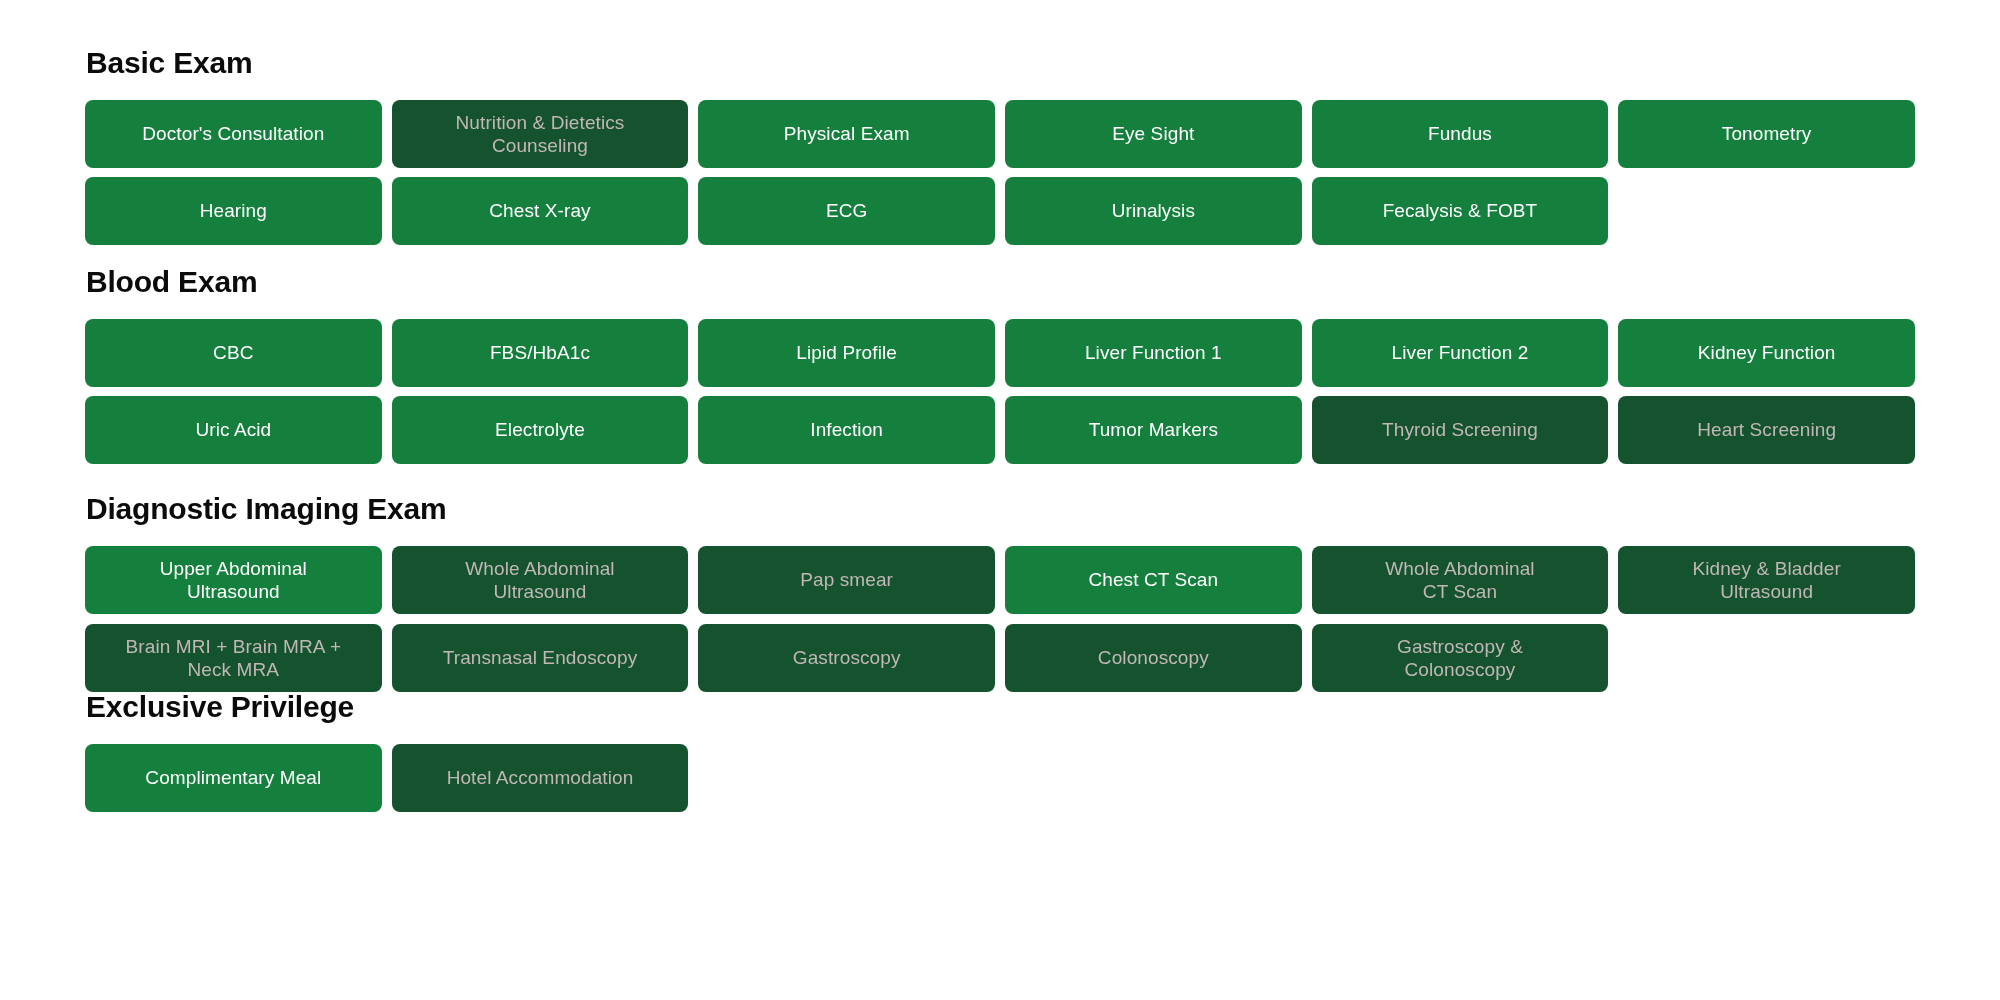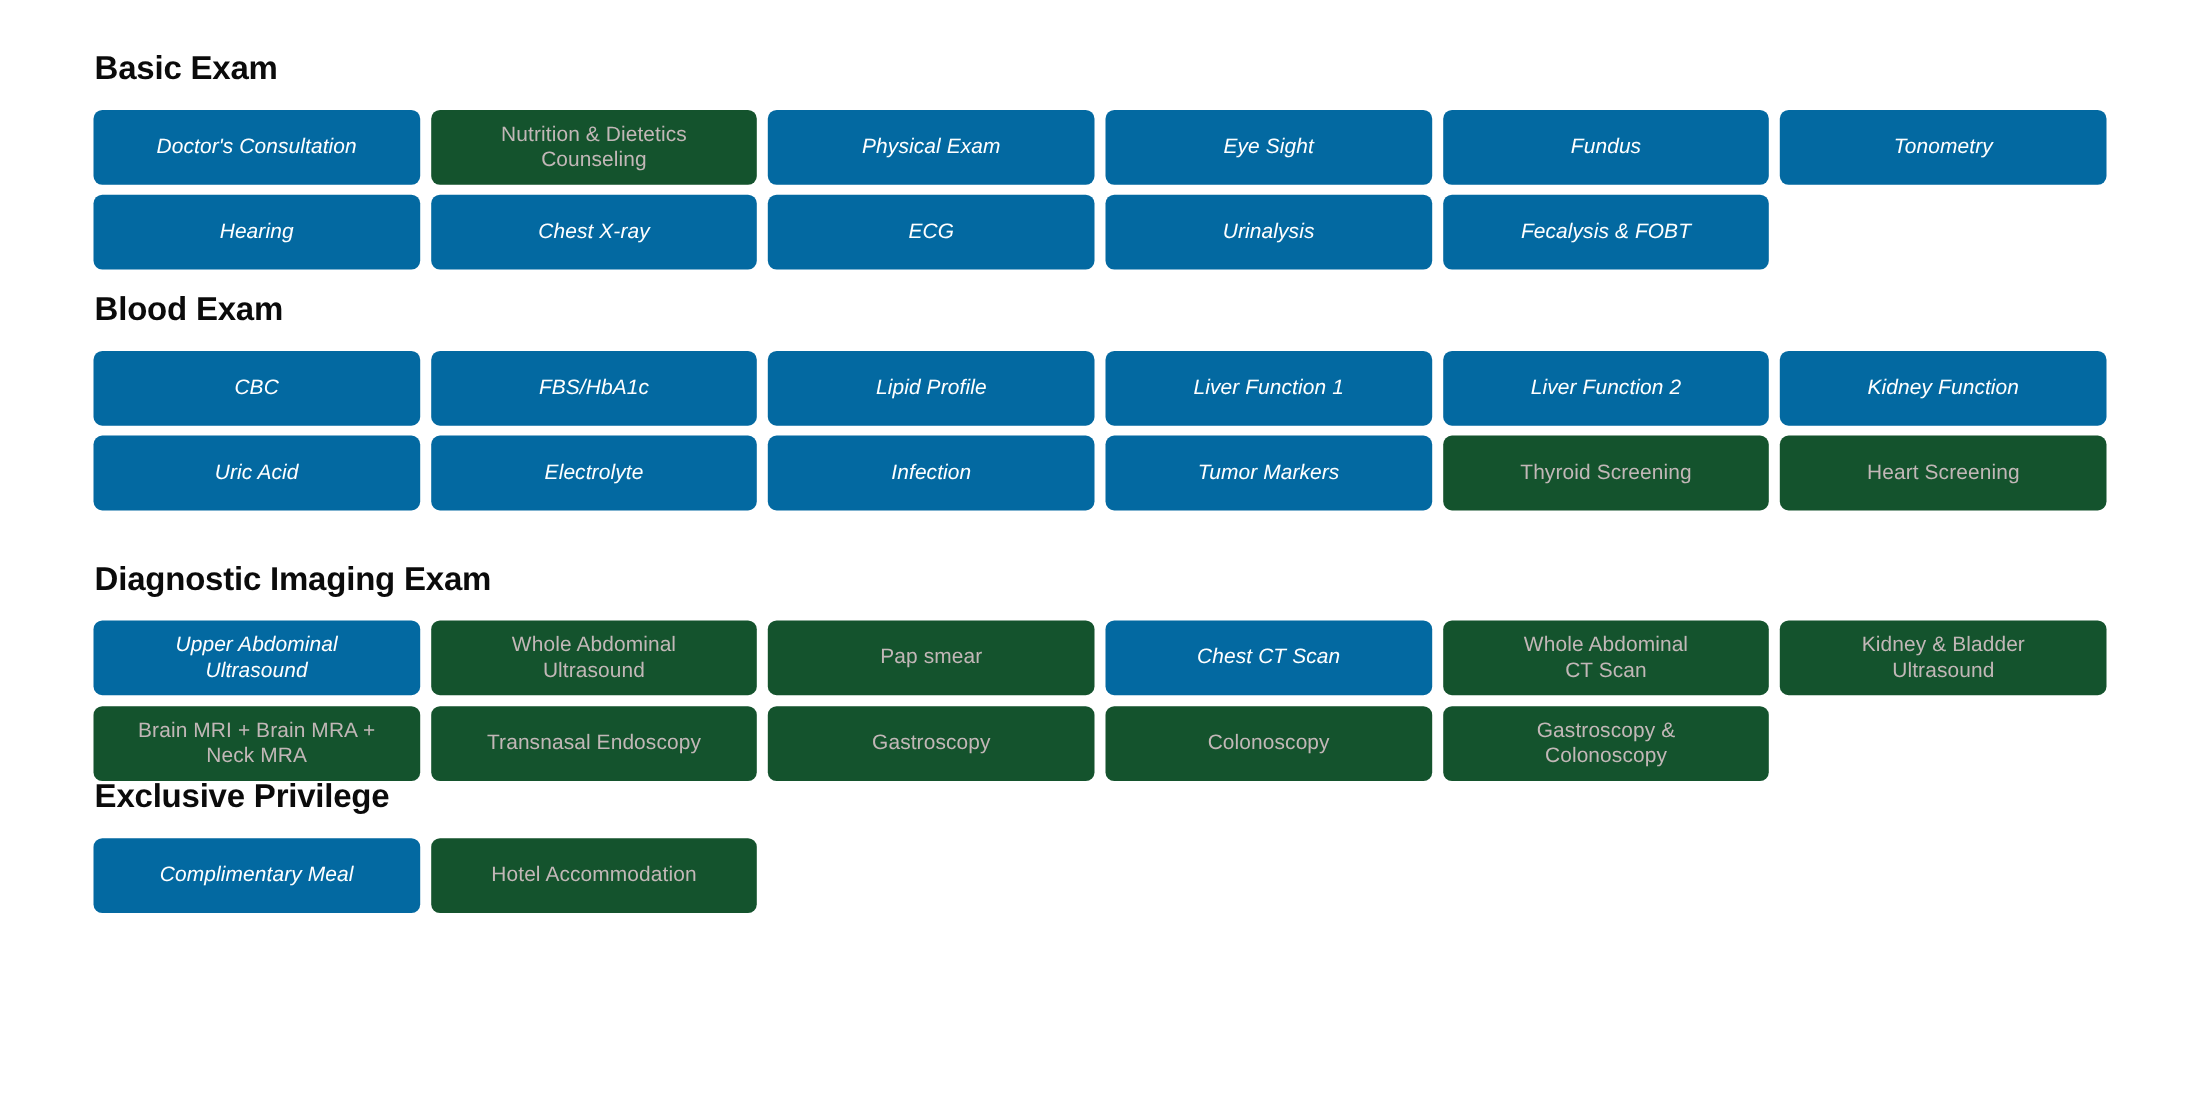--- a/index.html
+++ b/index.html
@@ -34,21 +34,21 @@
     color: #0b0b0b;
     letter-spacing: -0.2px;
     line-height: 1;
     margin: 0;
     padding: 0 0 0 1px;
   }
 
   
   .section-basic      { padding-top: 48px; }
   .section-blood      { padding-top: 22px; }
-  .section-imaging    { padding-top: 48px; }
+  .section-imaging    { padding-top: 30px; }
   .section-privilege  { }
 
   .grid {
     display: grid;
     grid-template-columns: repeat(6, 1fr);
     column-gap: 10px;
     row-gap: 9px;
     margin-top: 22px;
   }
 
@@ -63,23 +63,22 @@
     padding: 4px 10px;
     font-size: 19px;
     line-height: 1.22;
     font-weight: 400;
     letter-spacing: 0.1px;
     white-space: pre-line;
     user-select: none;
   }
 
   .pill.on {
-    background: #0369a1;
+    background: #15803d;
     color: #ffffff;
-    font-style: italic;
   }
 
   .pill.off {
     background: #14532d;
     color: #c2b7b7;
   }
 
   .pill.empty {
     background: transparent;
     pointer-events: none;

